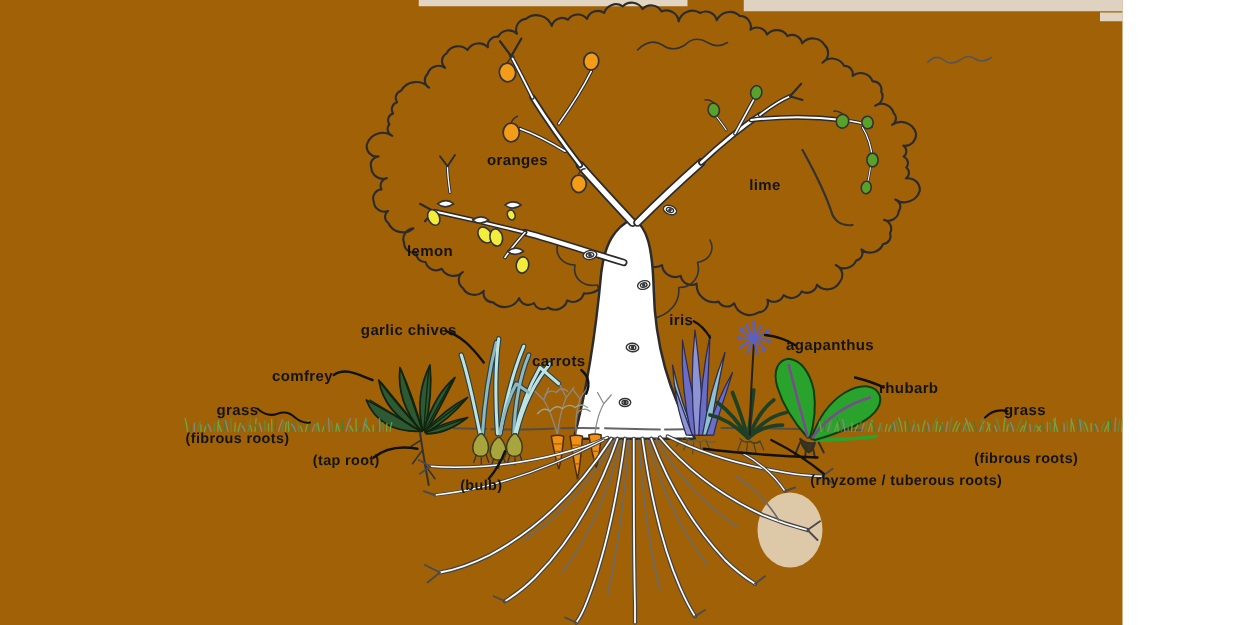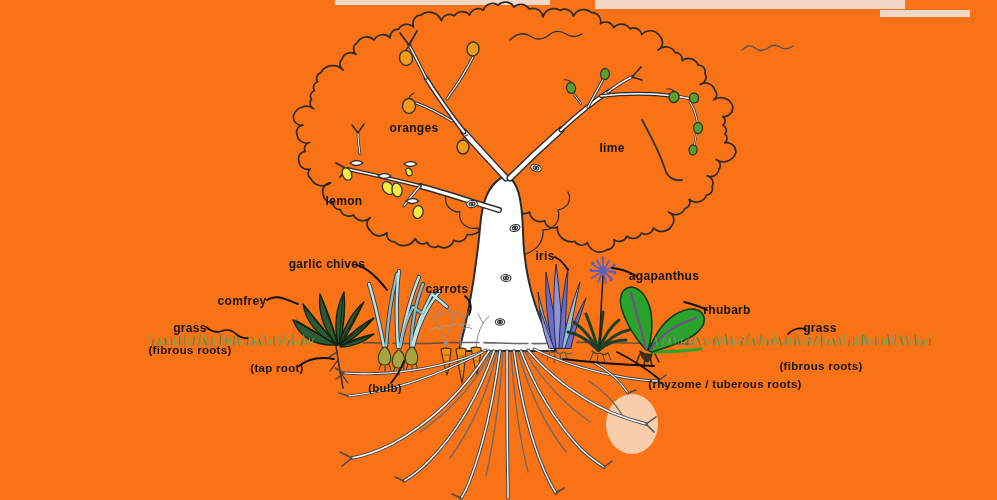--- a/index.html
+++ b/index.html
@@ -3,21 +3,21 @@
 <meta charset="utf-8">
 <style>
   html,body{margin:0;padding:0;background:#ffffff;}
   :root{
     --c-ink:#2b2b2b; --c-orange:#F49C17; --c-lemon:#F2EC3C; --c-lime:#58A22A;
     --c-comfrey-leaf:#2D5A33; --c-chive-leaf-light:#BFE3E0; --c-chive-leaf-mid:#8FB9BD;
     --c-bulb-fill:#A9A53E; --c-carrot:#EF9116; --c-iris-violet:#6A6EC6; --c-iris-light:#8E93D6;
     --c-iris-pale:#8FC0CF; --c-agapanthus-flower:#5B5FC0; --c-agapanthus-leaf:#1E4125;
     --c-rhubarb-leaf:#2AA32D; --c-rhubarb-stem:#7B4A8F; --c-grass-green:#6FA84C; --c-root-gray:#4a4a4a;
   }
-  .stage{position:relative;width:997px;height:500px;background:#f97316;overflow:hidden;
+  .stage{position:relative;width:898px;height:500px;background:#a16207;overflow:hidden;
          font-family:"Liberation Sans","DejaVu Sans",sans-serif;}
   svg{display:block}
   svg path, svg ellipse, svg circle, svg line{stroke-linecap:round;stroke-linejoin:round;}
   .ln{fill:none;}
   .lbl{font-family:"Liberation Sans","DejaVu Sans",sans-serif;font-weight:bold;
        font-size:12px;fill:#141414;letter-spacing:.3px;}
   .lbl.small{font-size:11.5px;}
   .f-orange{fill:var(--c-orange);} .f-lemon{fill:var(--c-lemon);} .f-lime{fill:var(--c-lime);}
   .f-comfrey{fill:var(--c-comfrey-leaf);} .f-bulb{fill:var(--c-bulb-fill);} .f-carrot{fill:var(--c-carrot);}
   .f-iris-v{fill:var(--c-iris-violet);} .f-iris-l{fill:var(--c-iris-light);} .f-iris-p{fill:var(--c-iris-pale);}

